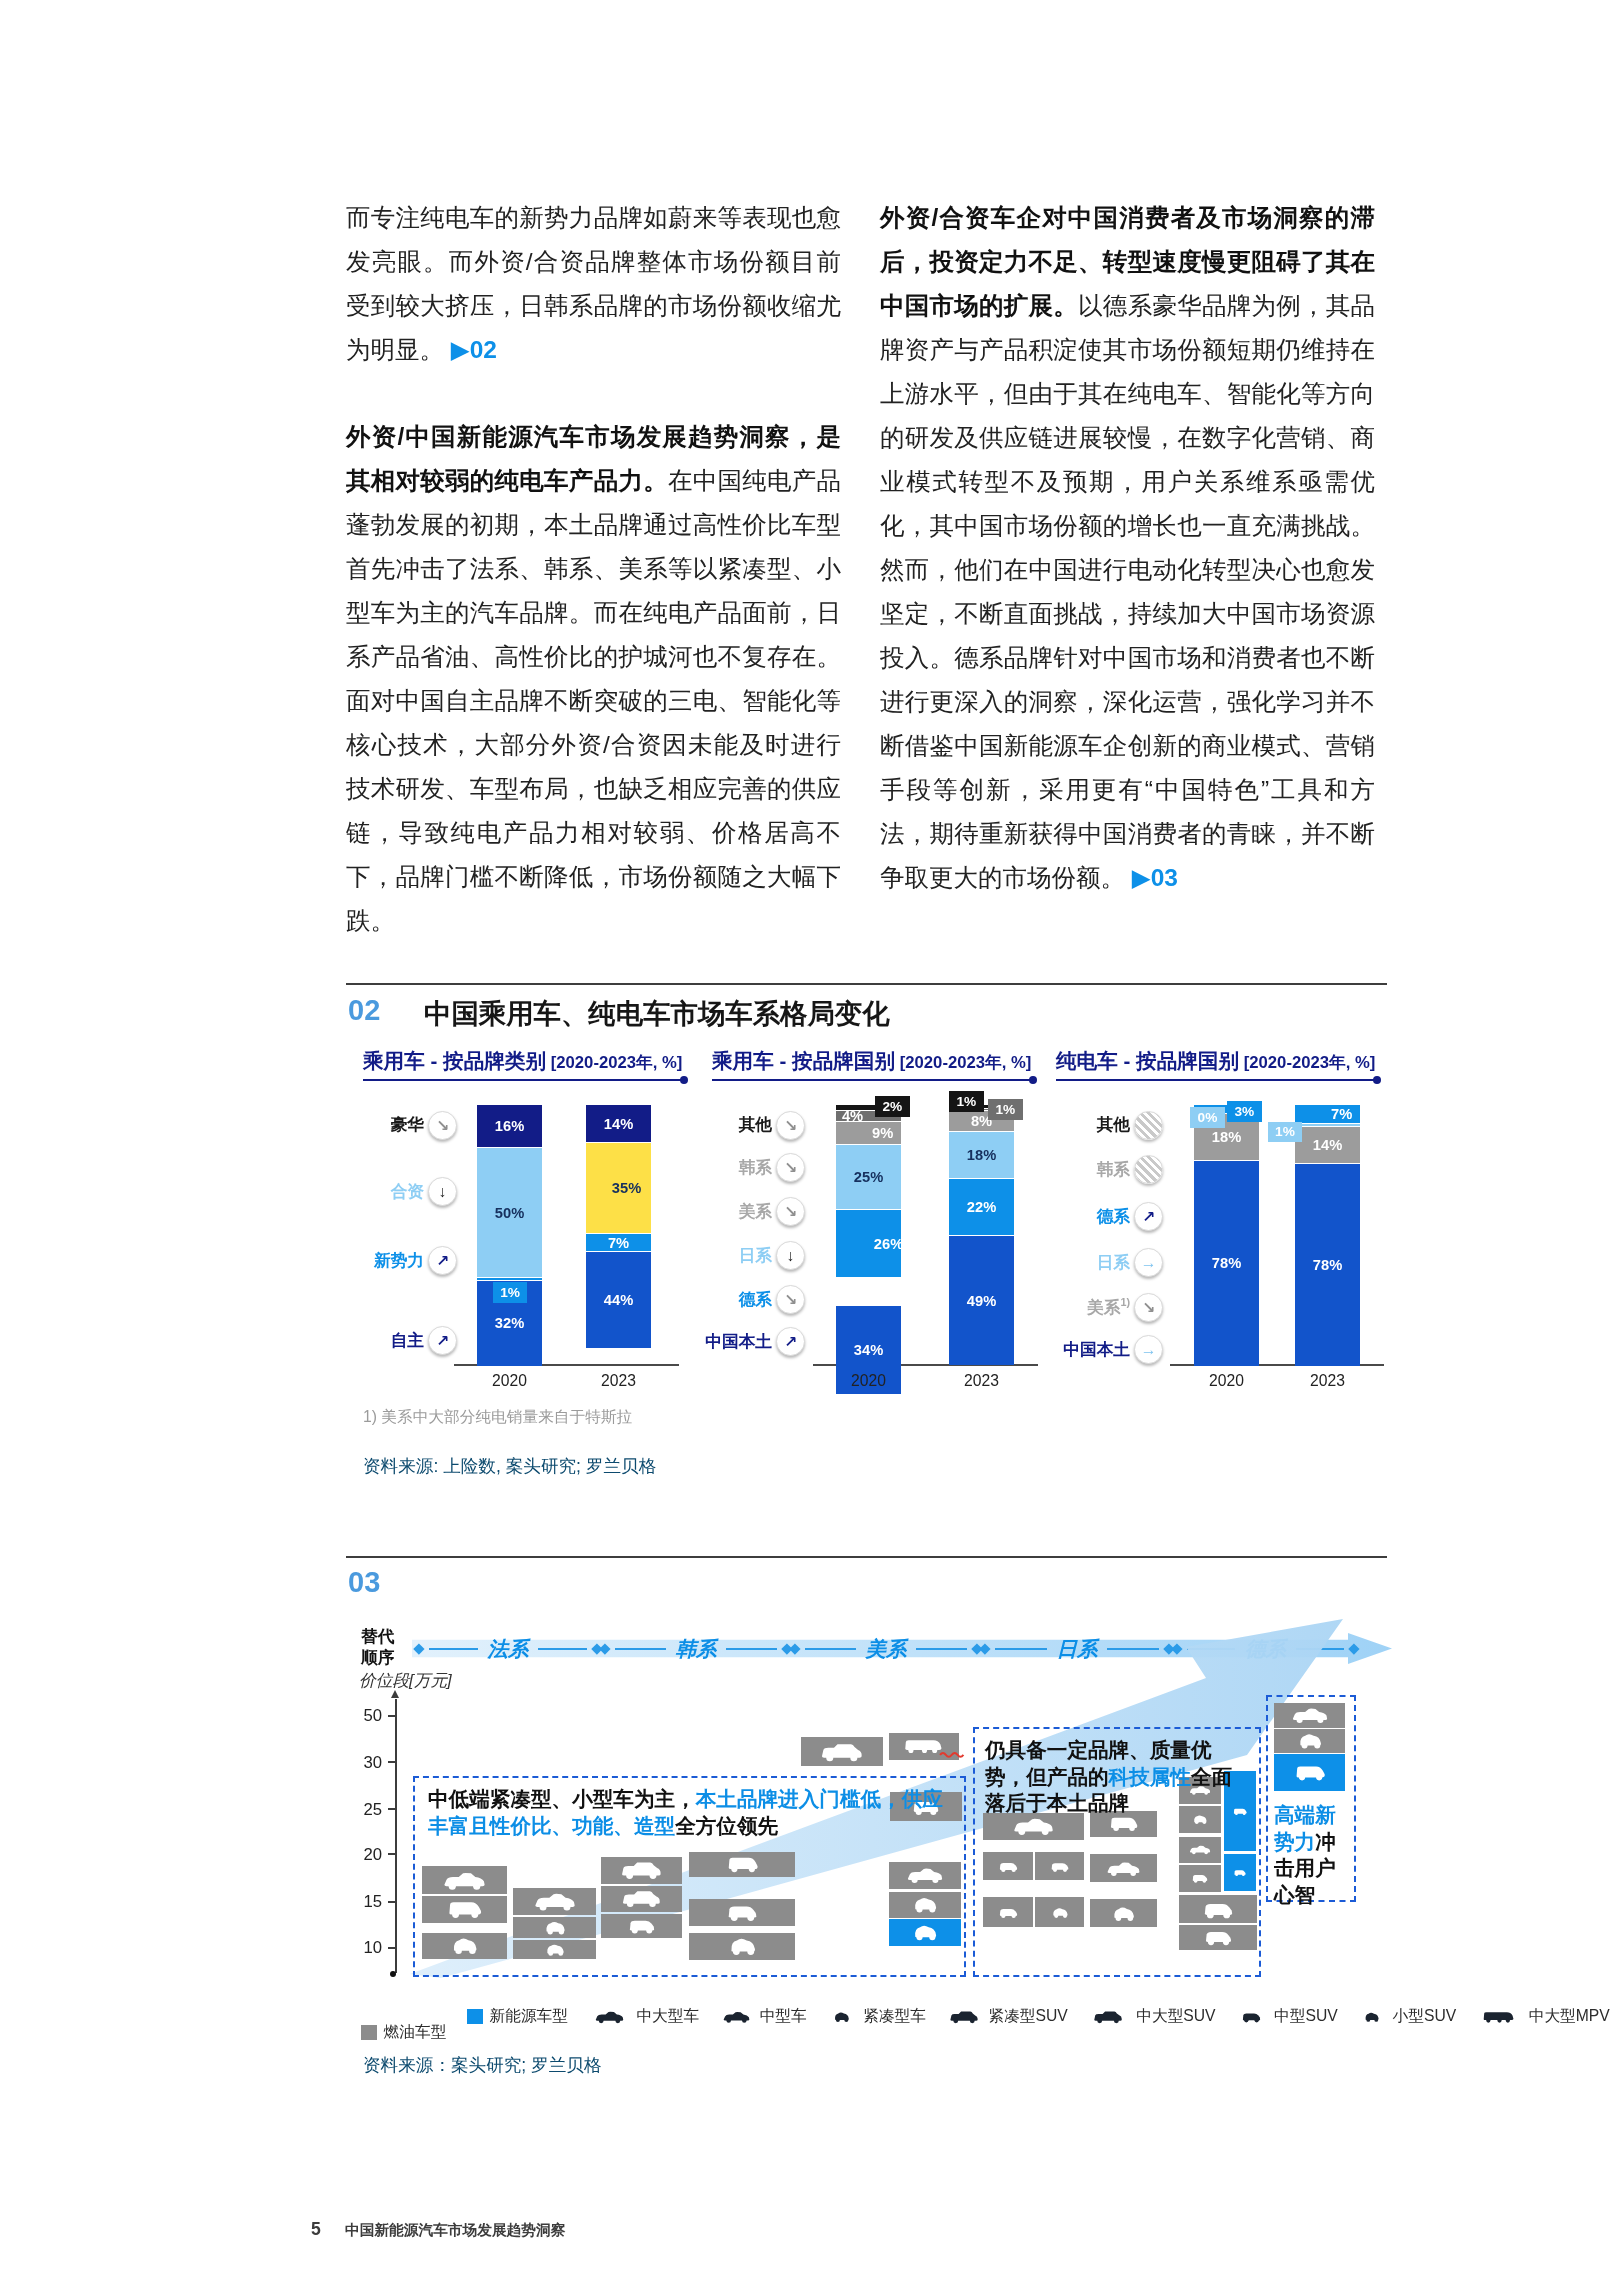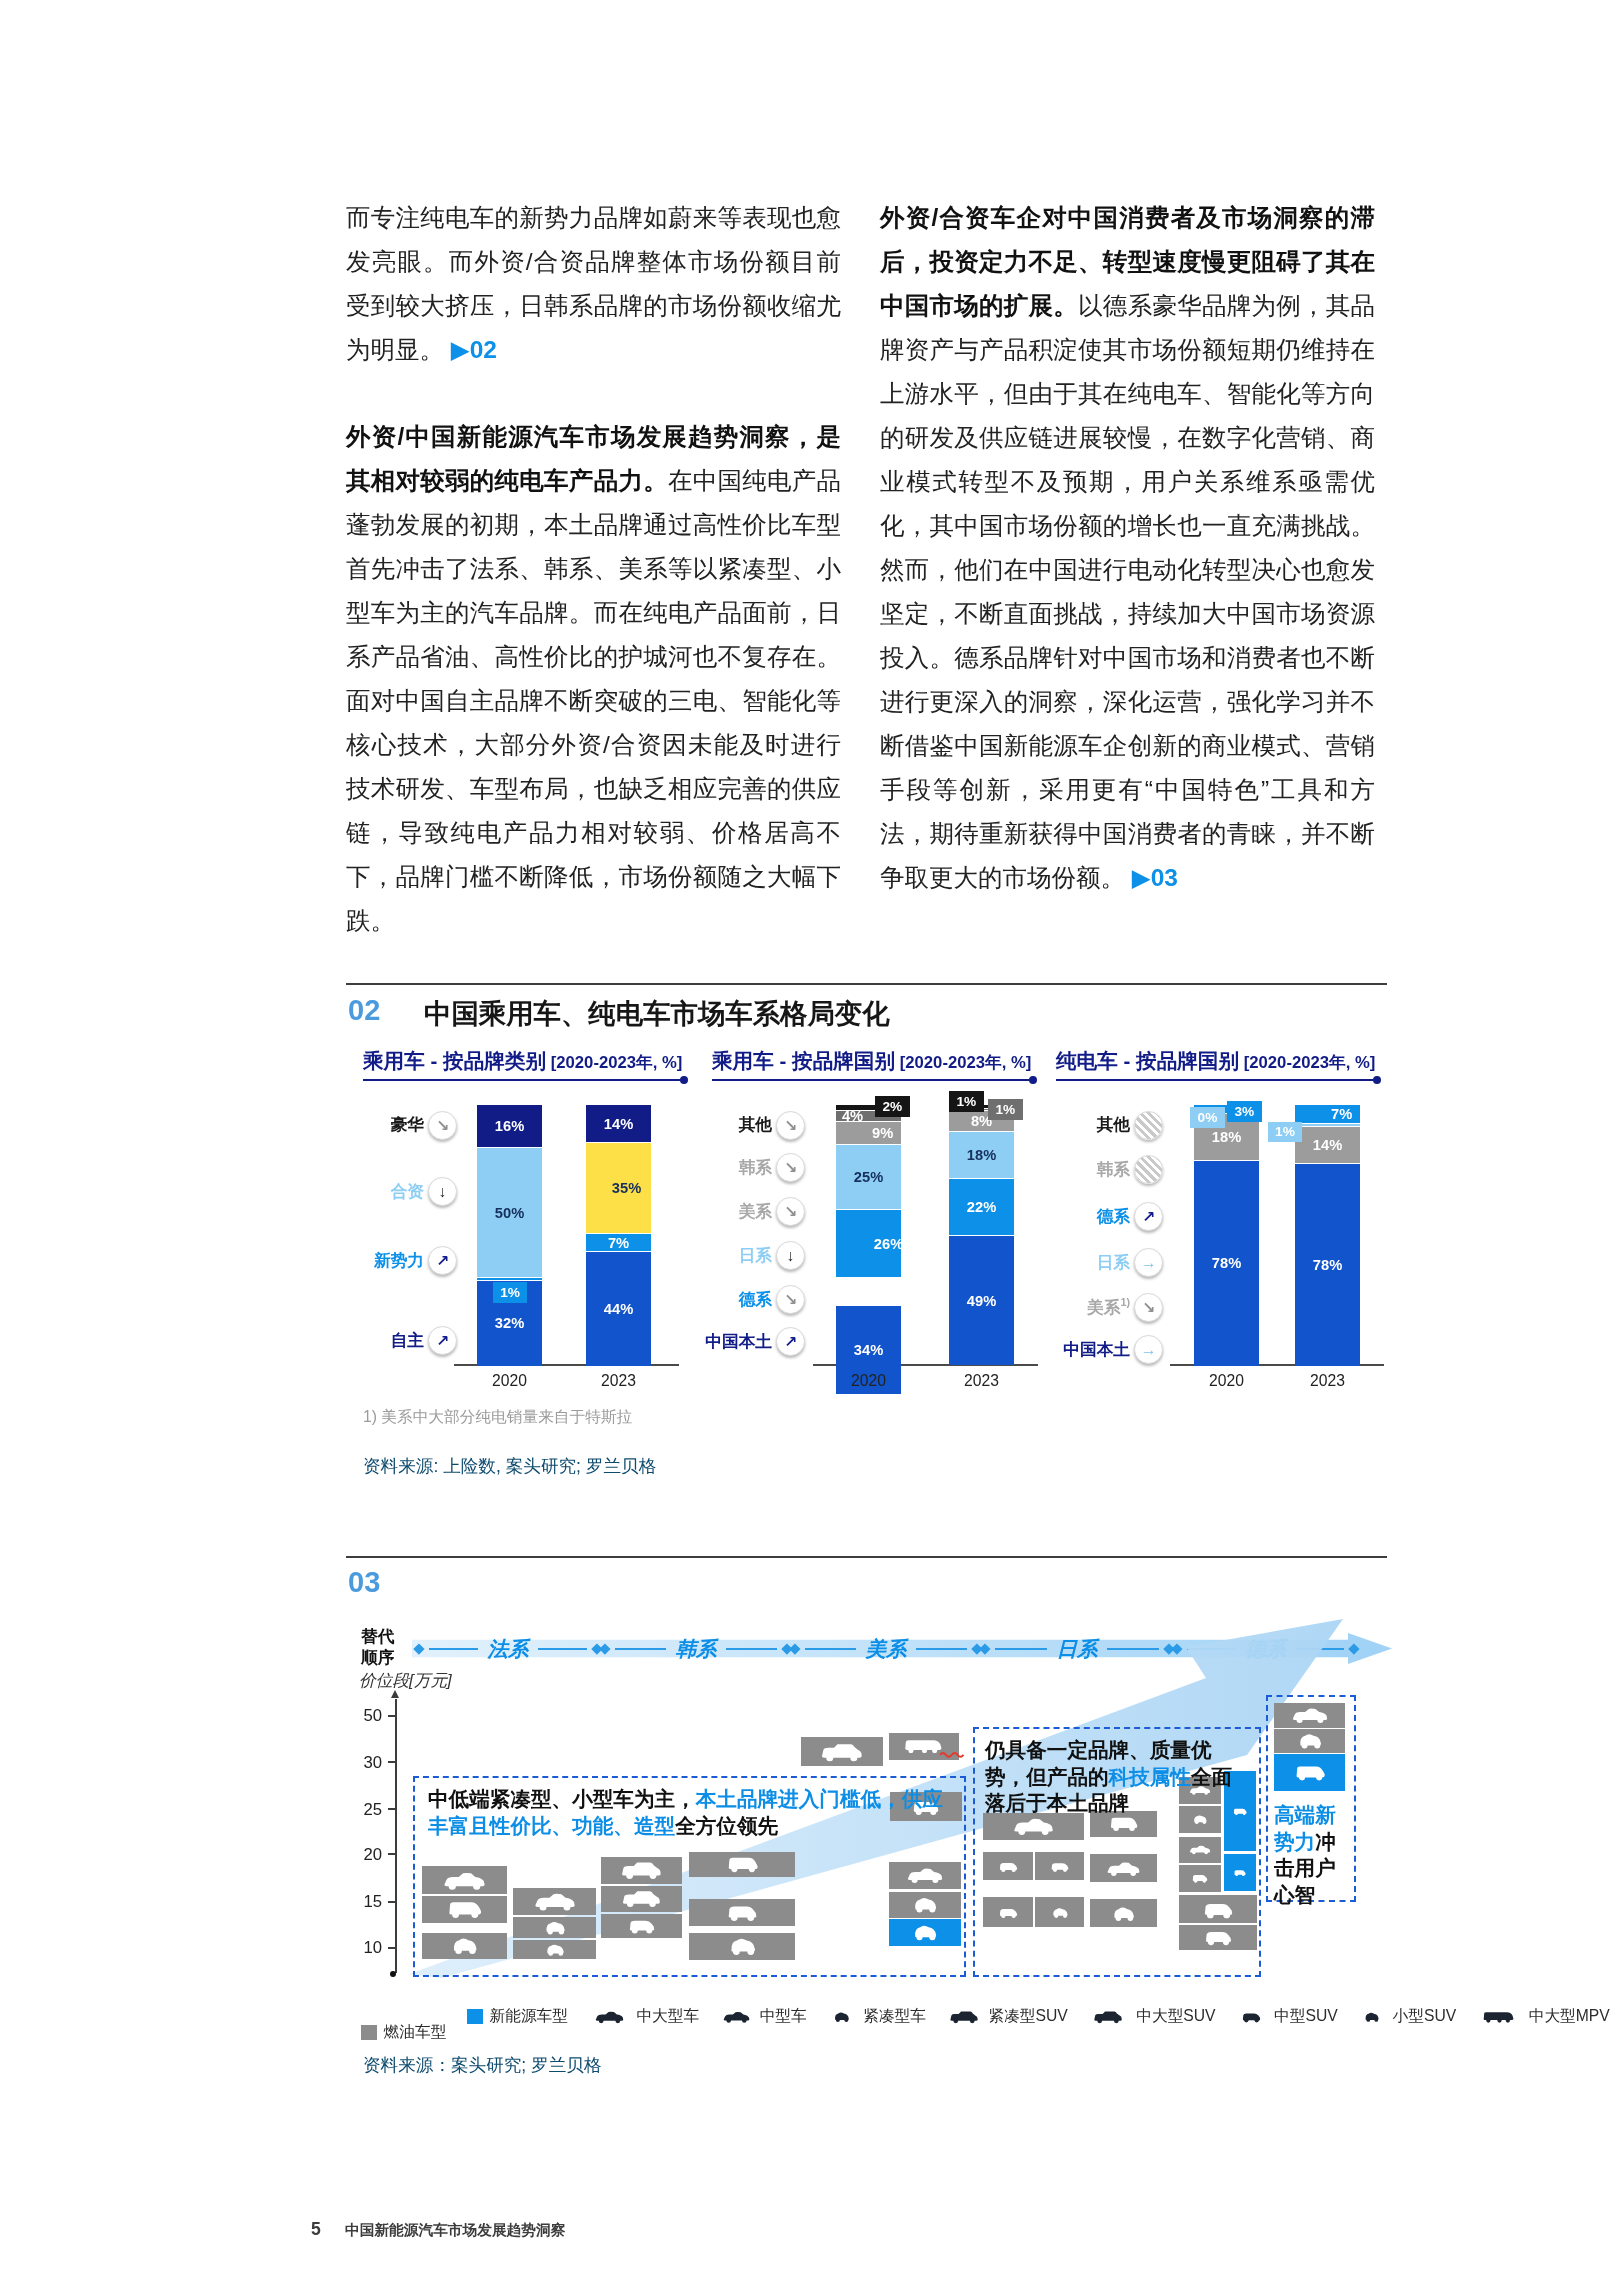--- a/index.html
+++ b/index.html
@@ -154,21 +154,21 @@
       <div class="bar" style="left: 586px; top: 1105px;">
         <div class="seg" style="height: 37px; background: rgb(18, 28, 135);">
           <span style="color: rgb(255, 255, 255);">14%</span>
         </div>
         <div class="seg" style="height: 91px; background: #fde047; border-top: 1px solid rgb(255, 255, 255); padding-left: 16px;">
           <span style="color: rgb(22, 48, 94);">35%</span>
         </div>
         <div class="seg" style="height: 18px; background: rgb(13, 144, 232); border-top: 1px solid rgb(255, 255, 255);">
           <span style="color: rgb(255, 255, 255);">7%</span>
         </div>
-        <div class="seg" style="height: 115px; background: rgb(18, 84, 203); border-top: 1px solid rgb(255, 255, 255);">
+        <div class="seg" style="height: 97px; background: rgb(18, 84, 203); border-top: 1px solid rgb(255, 255, 255);">
           <span style="color: rgb(255, 255, 255);">44%</span>
         </div>
       </div>
       <div class="yearlab" style="left: 586px; top: 1372px;">2023</div>
       <div class="subt" style="left: 712px; top: 1047px;"><span class="b">乘用车 - 按品牌国别</span><span class="br"> [2020-2023年, %]</span></div>
       <div class="subline" style="left: 712px; top: 1079px; width: 323px;"></div>
       <div class="rowlab" style="left: 625px; top: 1113px; color: rgb(26, 26, 26);">其他</div>
       <div class="circ" style="left: 776px; top: 1111px;">
         <span style="color: rgb(143, 143, 143);">↘</span>
       </div>

